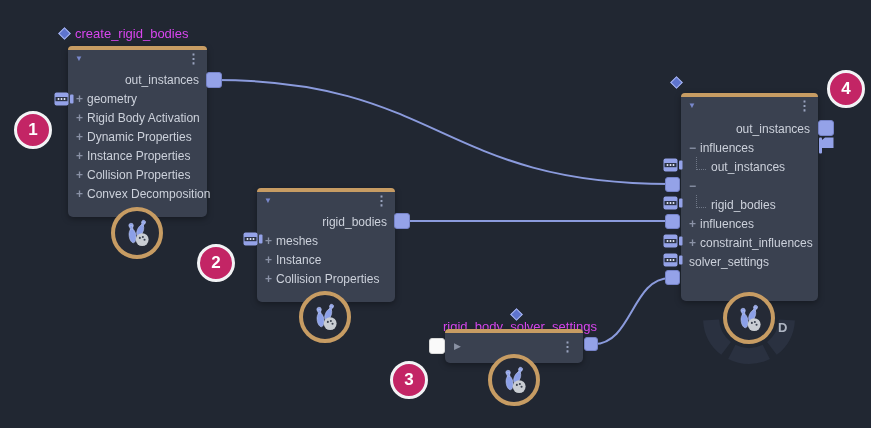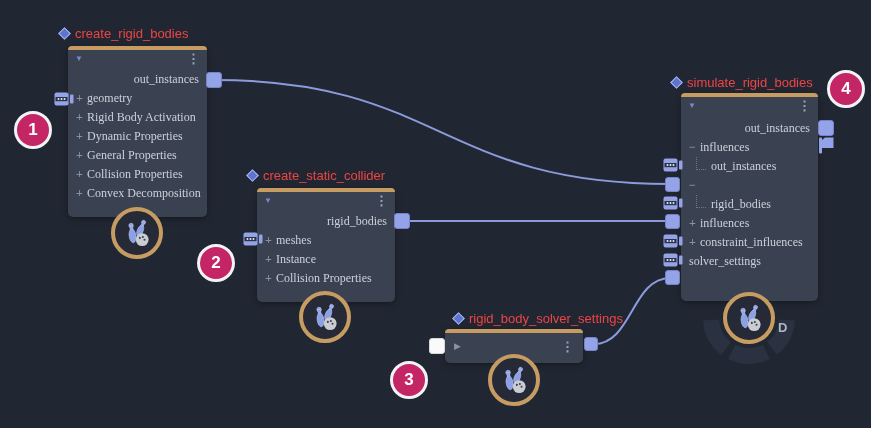--- a/index.html
+++ b/index.html
@@ -15,33 +15,33 @@
   
   .node{
     position:absolute;z-index:2;background:#3a4150;border-radius:5px;
     box-shadow:0 2px 6px rgba(0,0,0,.35);
   }
   .topbar{height:4px;background:#c79c63;border-radius:5px 5px 0 0;}
   .nhead{height:17px;display:flex;align-items:center;justify-content:space-between;padding:0 7px;}
   .tri{font-size:8px;color:#7988cc;line-height:1;}
   .tri.collapsed{color:#8a92a4;font-size:9px;}
   .kebab{font-size:13px;color:#99a3be;line-height:1;font-weight:bold;}
-  .rows{padding-top:3px;font-family:Liberation Serif, serif;}
+  .rows{padding-top:3px;}
   .row{height:19px;display:flex;align-items:center;font-size:12px;color:#ccd1db;}
   .row.output{justify-content:flex-end;padding-right:8px;}
   .row.input{padding-left:8px;}
   .expander{width:11px;color:#8a92a6;font-size:12px;font-weight:bold;flex:0 0 auto;}
   .plabel{white-space:nowrap;}
   .treeL{flex:0 0 auto;width:9px;height:12px;margin:-7px 5px 0 7px;
     border-left:1px dotted #6f7787;border-bottom:1px dotted #6f7787;}
   
   .node-title{position:absolute;z-index:2;display:flex;align-items:center;height:16px;}
   .diamond{width:7px;height:7px;background:#5e74ce;border:1px solid #a9b6ee;
     transform:rotate(45deg);margin-right:6px;flex:0 0 auto;}
-  .tlabel{font-size:13px;color:#ef4444;white-space:nowrap;}
+  .tlabel{font-size:13px;color:#d946ef;white-space:nowrap;}
   
   .conn{position:absolute;z-index:3;}
   .sq{width:16px;height:16px;background:#94a2e8;border:1px solid #7683c8;border-radius:3px;box-sizing:border-box;}
   .sq.small{width:15px;height:15px;}
   .sq.tiny{width:14px;height:14px;}
   .sq.white{background:#fafafa;border-color:#d8d8d8;}
   
   .badge{
     position:absolute;z-index:6;width:32px;height:32px;border-radius:50%;
     background:#c32565;border:3px solid #f2f3f5;display:flex;align-items:center;justify-content:center;
@@ -71,31 +71,26 @@
     <path d="M 22.1 24 A 38 38 0 0 0 37.1 52.4" stroke="#2a3140" stroke-width="16" fill="none"></path>
     <path d="M 42.8 55.9 A 38 38 0 0 0 77.3 55.9" stroke="#2a3140" stroke-width="16" fill="none"></path>
     <path d="M 82.9 52.4 A 38 38 0 0 0 97.9 24" stroke="#2a3140" stroke-width="16" fill="none"></path>
   </svg>
   <span class="gauge-letter" style="left:778px;top:320px;">D</span>
 
   <div class="node-title" style="left:60px;top:25px;">
     <span class="diamond"></span>
     <span class="tlabel">create_rigid_bodies</span>
   </div>
-  <div class="node-title" style="left:248px;top:167px;">
-    <span class="diamond"></span>
-    <span class="tlabel">create_static_collider</span>
-  </div>
-  <div class="node-title" style="left:454px;top:310px;">
+  <div class="node-title" style="left:443px;top:310px;flex-direction:column;">
     <span class="diamond"></span>
     <span class="tlabel">rigid_body_solver_settings</span>
   </div>
   <div class="node-title" style="left:672px;top:74px;">
     <span class="diamond"></span>
-    <span class="tlabel">simulate_rigid_bodies</span>
   </div>
 
   <div class="node" style="left:68px;top:46px;width:139px;height:171px;">
     <div class="topbar"></div>
     <div class="nhead">
       <span class="tri">▼</span>
       <span class="kebab">⋮</span>
     </div>
     <div class="rows">
       <div class="row output">
@@ -108,21 +103,21 @@
       <div class="row input">
         <span class="expander">+</span>
         <span class="plabel">Rigid Body Activation</span>
       </div>
       <div class="row input">
         <span class="expander">+</span>
         <span class="plabel">Dynamic Properties</span>
       </div>
       <div class="row input">
         <span class="expander">+</span>
-        <span class="plabel">General Properties</span>
+        <span class="plabel">Instance Properties</span>
       </div>
       <div class="row input">
         <span class="expander">+</span>
         <span class="plabel">Collision Properties</span>
       </div>
       <div class="row input">
         <span class="expander">+</span>
         <span class="plabel">Convex Decomposition</span>
       </div>
     </div>

